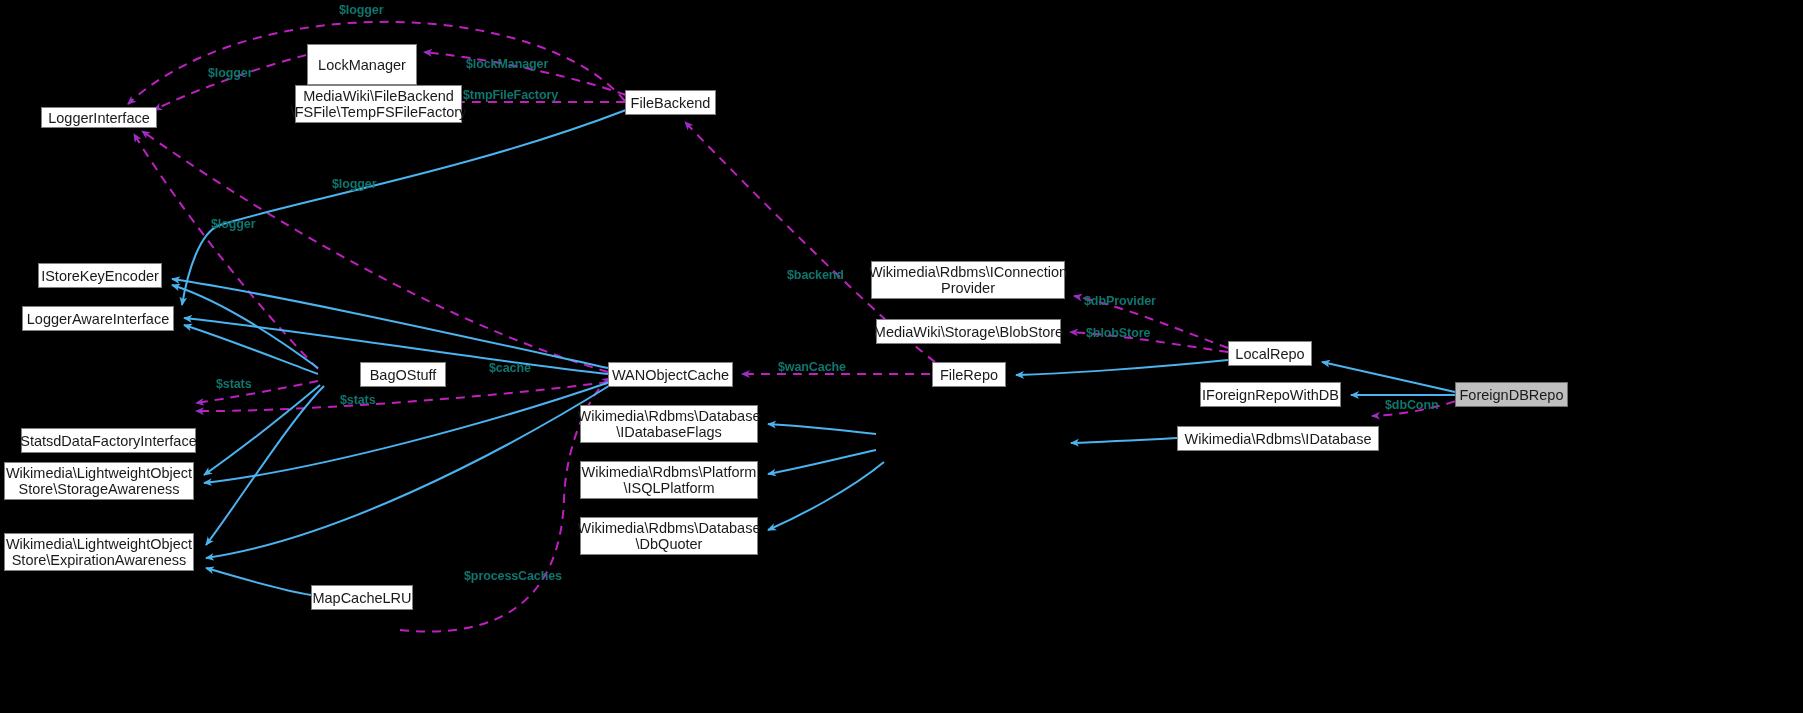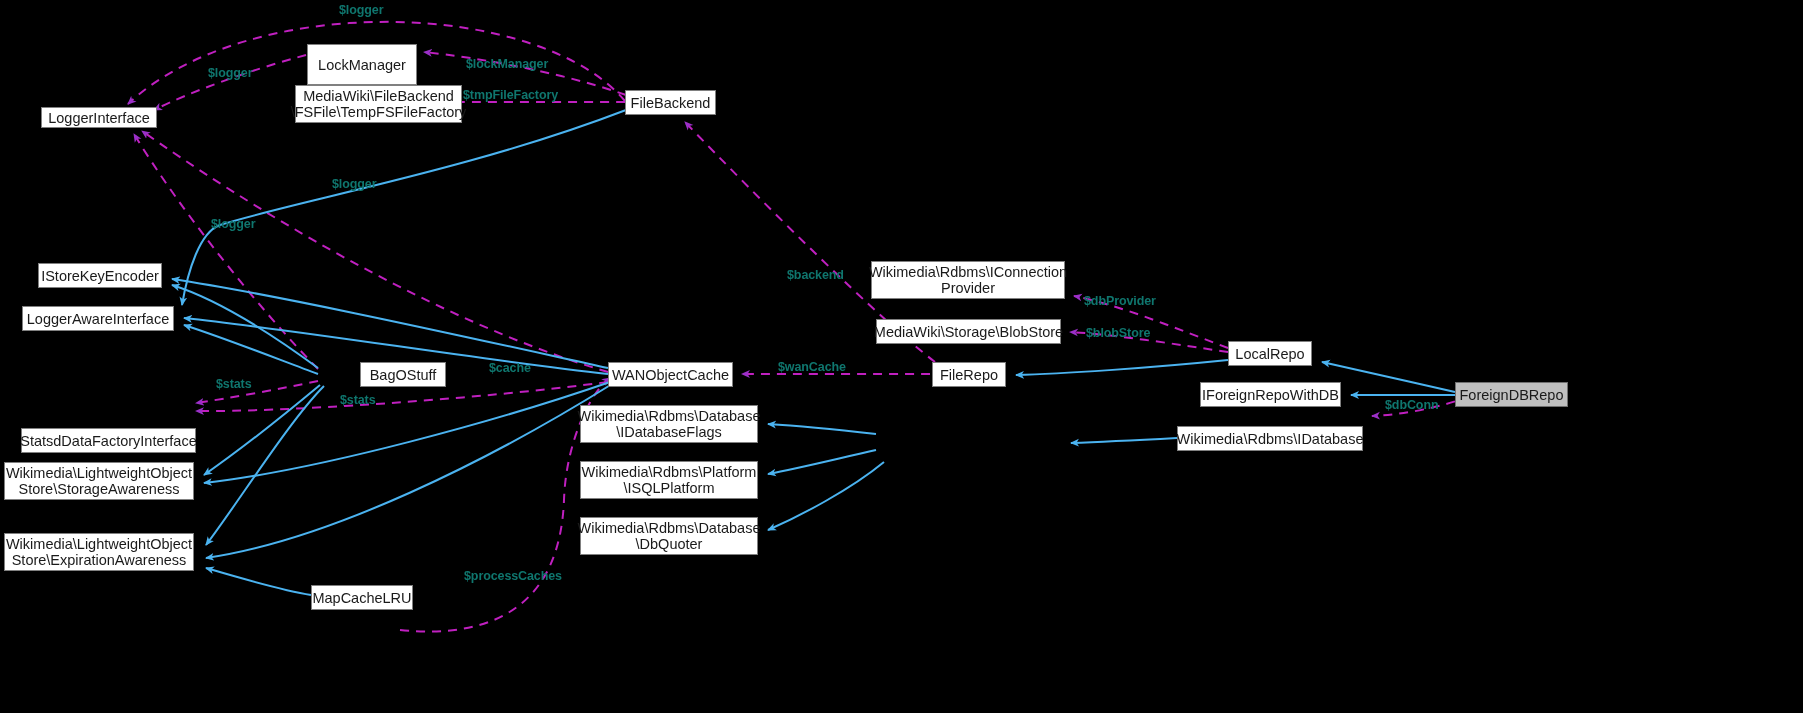--- a/index.html
+++ b/index.html
@@ -133,21 +133,21 @@
   <div class="node" style="left:1200px;top:382px;width:141px;height:25px;">IForeignRepoWithDB</div>
 
   <div class="node highlight" style="left:1455px;top:382px;width:113px;height:25px;">ForeignDBRepo</div>
 
   <div class="node" style="left:21px;top:399px;width:175px;height:25px;margin-top:29px;">StatsdDataFactoryInterface</div>
 
   <div class="node" style="left:580px;top:405px;width:178px;height:38px;">Wikimedia\Rdbms\Database
 \IDatabaseFlags</div>
 
 
-  <div class="node" style="left:1177px;top:426px;width:186px;height:25px;">Wikimedia\Rdbms\IDatabase</div>
+  <div class="node" style="left:1177px;top:426px;width:202px;height:25px;">Wikimedia\Rdbms\IDatabase</div>
 
   <div class="node" style="left:4px;top:462px;width:190px;height:38px;">Wikimedia\LightweightObject
 Store\StorageAwareness</div>
 
   <div class="node" style="left:580px;top:461px;width:178px;height:38px;">Wikimedia\Rdbms\Platform
 \ISQLPlatform</div>
 
   <div class="node" style="left:580px;top:517px;width:178px;height:38px;">Wikimedia\Rdbms\Database
 \DbQuoter</div>
 

